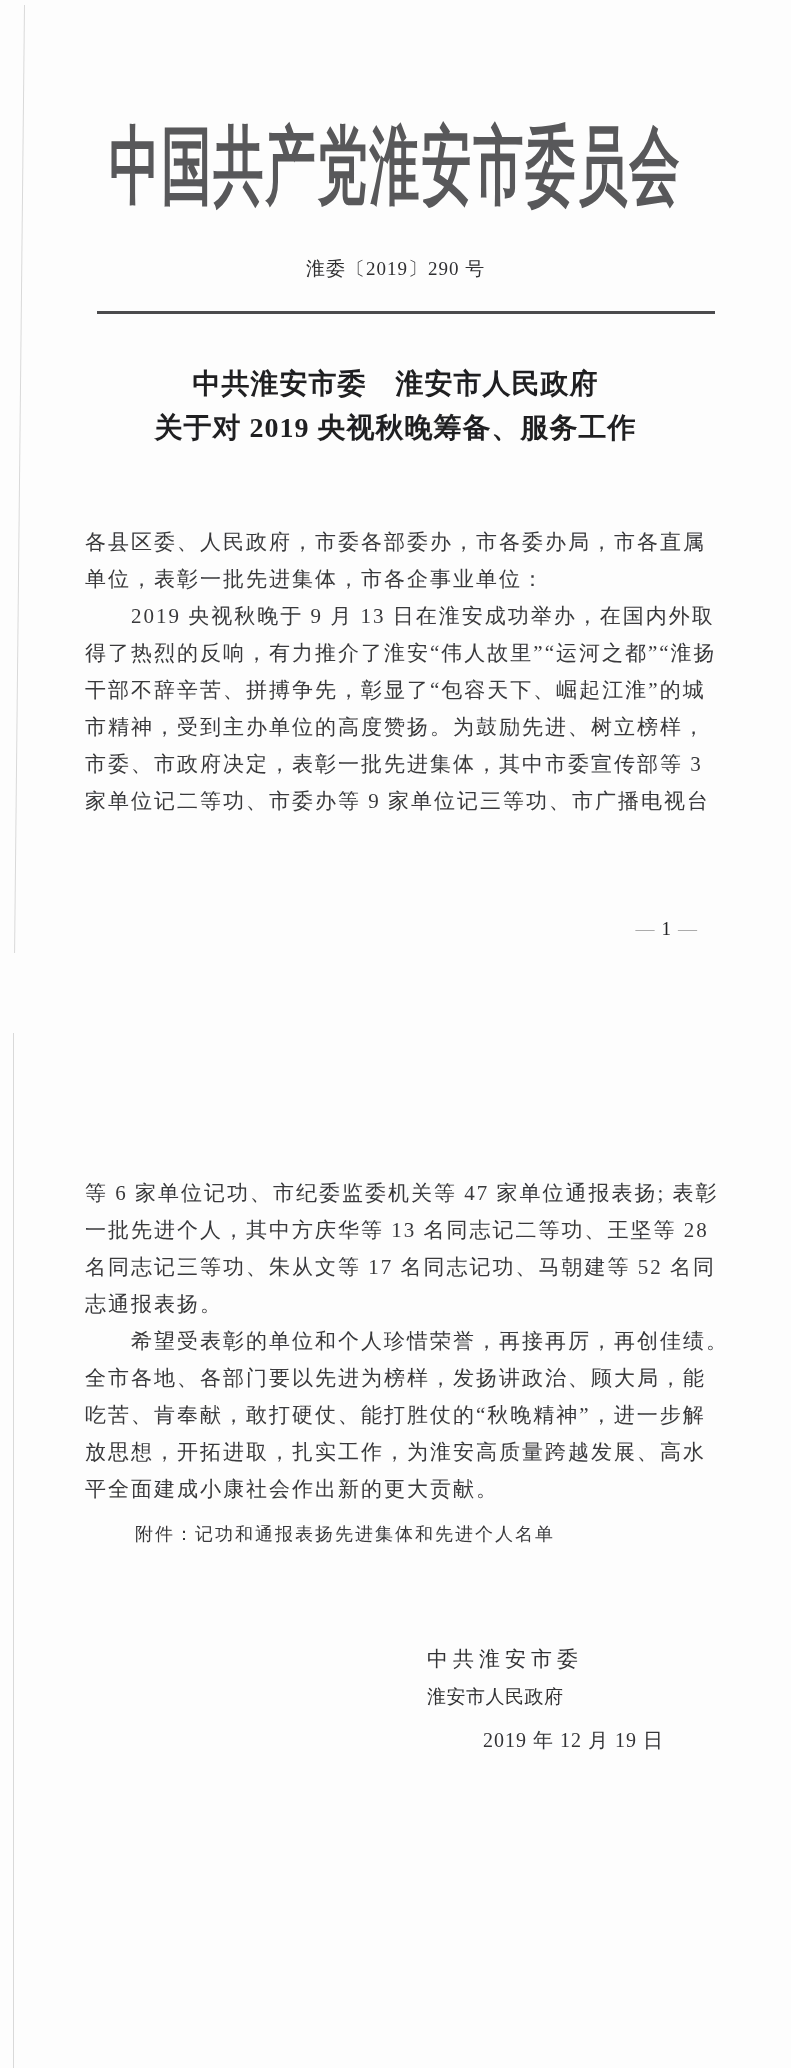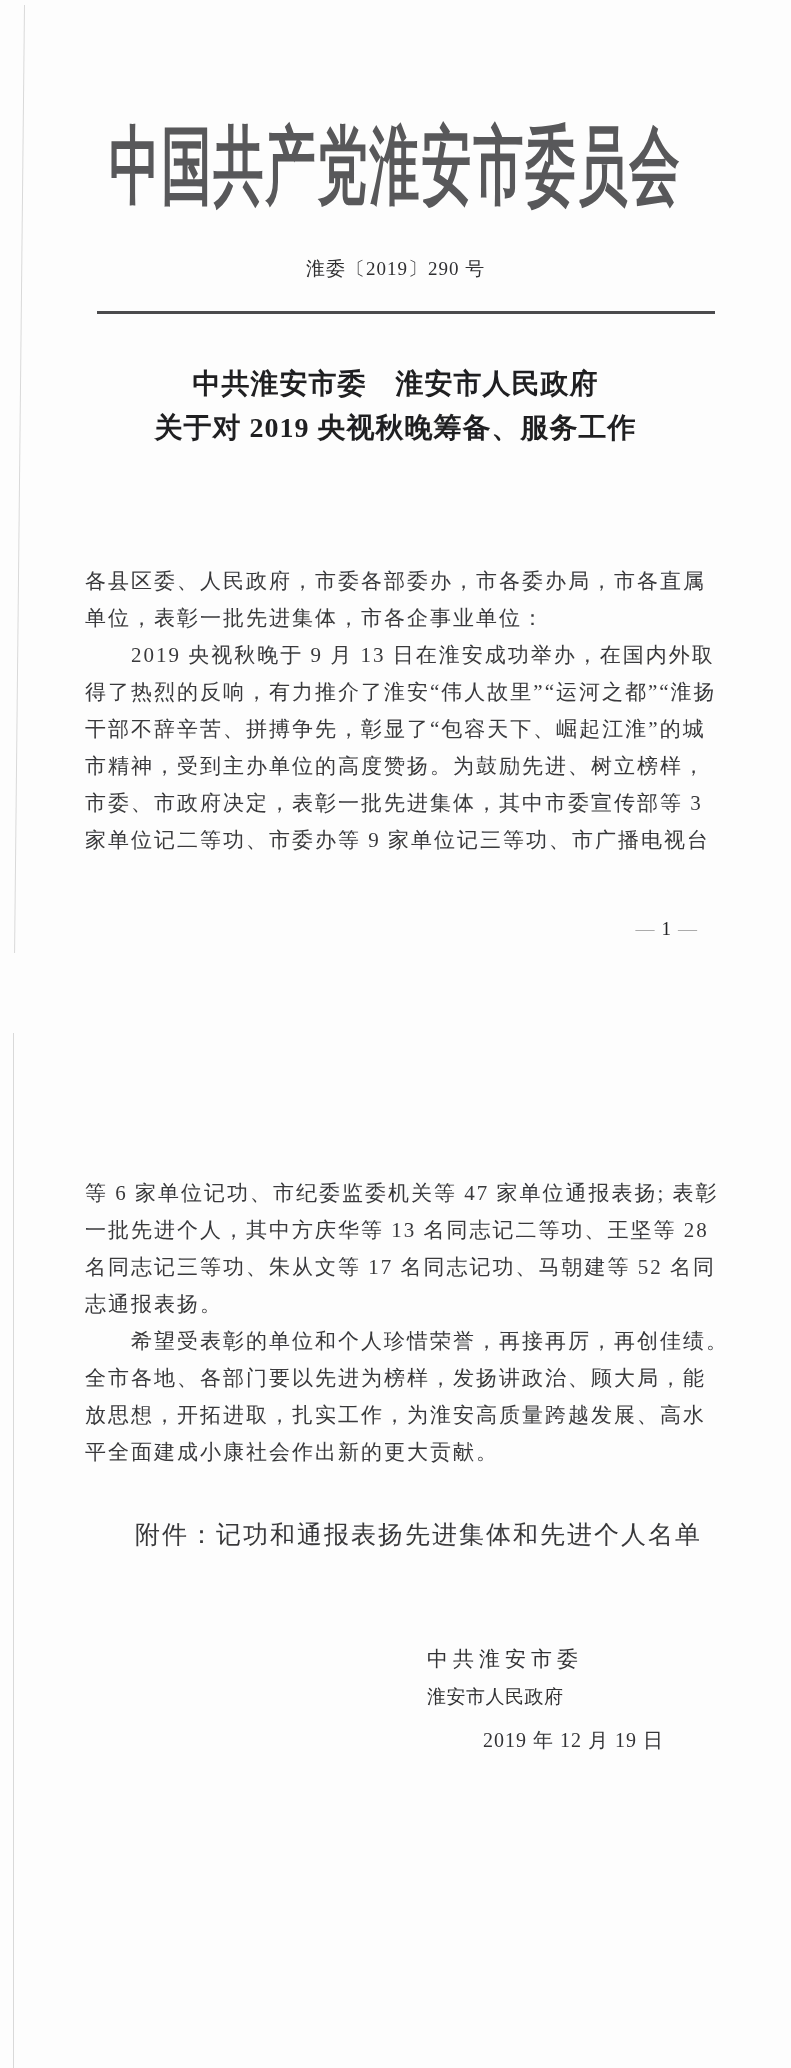--- a/index.html
+++ b/index.html
@@ -41,39 +41,39 @@
 
   .doc-title { position: absolute; top: 362px; left: 0; width: 791px; }
   .title-line {
     height: 44px; line-height: 44px;
     text-align: center;
     font-size: 28px; font-weight: bold; letter-spacing: 1px;
     color: #1f1f21; white-space: nowrap;
   }
 
   .body { position: absolute; left: 85px; width: 660px; }
-  .p1body { top: 524px; margin-top: 39px; }
+  .p1body { top: 524px; }
   .p2body { top: 1175px; }
   .body-line {
     height: 37px; line-height: 37px;
     font-size: 21px; letter-spacing: 2px;
     color: #39393b; white-space: nowrap;
   }
 
   .page-number {
     position: absolute; top: 918px; right: 94px;
     font-size: 19px; white-space: nowrap;
   }
   .page-number .dash { color: #a8a8a8; letter-spacing: 0; }
   .page-number .num { color: #232325; margin: 0 7px; }
 
   .attachment {
     position: absolute; top: 1516px; left: 135px;
     height: 37px; line-height: 37px;
-    font-size: 25px; letter-spacing: 2px;
+    font-size: 18px; letter-spacing: 2px;
     color: #39393b; white-space: nowrap; text-align: right;
   }
 
   .sig { position: absolute; color: #333335; white-space: nowrap; }
   .sig1 { top: 1645px; left: 427px; font-size: 21px; letter-spacing: 5px; }
   .sig2 { top: 1684px; left: 427px; font-size: 19px; letter-spacing: 0.5px; }
   .sig3 { top: 1727px; left: 483px; font-size: 20px; letter-spacing: 1px; }
 </style>
 </head>
 <body>
@@ -109,20 +109,21 @@
     <span class="dash">—</span><span class="num">1</span><span class="dash">—</span>
   </div>
 
   <div class="body p2body">
       <div class="body-line">等 6 家单位记功、市纪委监委机关等 47 家单位通报表扬; 表彰</div>
       <div class="body-line">一批先进个人，其中方庆华等 13 名同志记二等功、王坚等 28</div>
       <div class="body-line">名同志记三等功、朱从文等 17 名同志记功、马朝建等 52 名同</div>
       <div class="body-line">志通报表扬。</div>
       <div class="body-line">　　希望受表彰的单位和个人珍惜荣誉，再接再厉，再创佳绩。</div>
       <div class="body-line">全市各地、各部门要以先进为榜样，发扬讲政治、顾大局，能</div>
+      <div class="body-line">吃苦、肯奉献，敢打硬仗、能打胜仗的“秋晚精神”，进一步解</div>
       <div class="body-line">放思想，开拓进取，扎实工作，为淮安高质量跨越发展、高水</div>
       <div class="body-line">平全面建成小康社会作出新的更大贡献。</div>
     </div>
 
   <div class="attachment">附件：记功和通报表扬先进集体和先进个人名单</div>
 
   <div class="sig sig1">中共淮安市委</div>
 
   <div class="sig sig2">淮安市人民政府</div>
 

